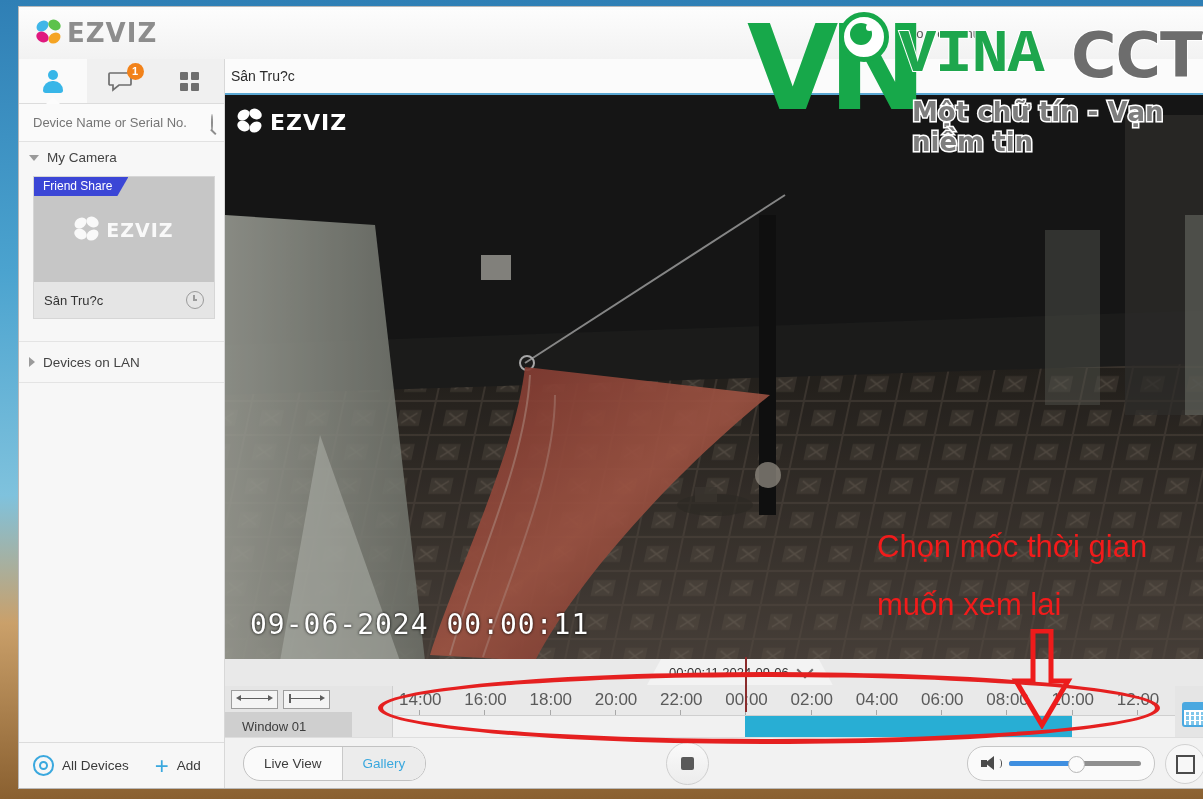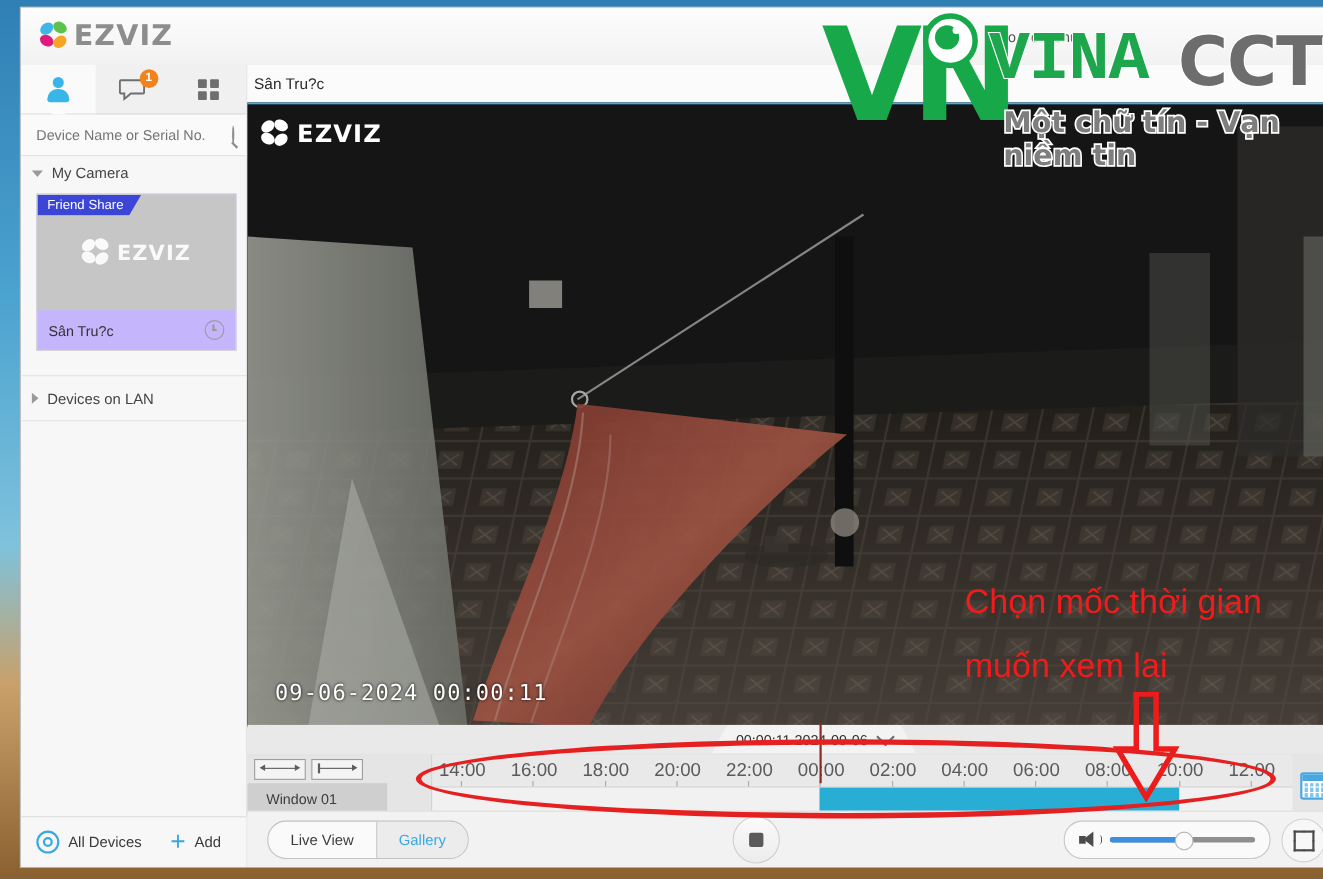--- a/index.html
+++ b/index.html
@@ -73,21 +73,21 @@
   #search-row{height:37px;border-bottom:1px solid #e2e2e2;display:flex;align-items:center;padding:0 12px;background:#fafafa;}
   #search-input{flex:1;border:0;outline:0;background:transparent;font-size:13px;color:#a5a5a5;font-family:"Liberation Sans",sans-serif;}
   .mag{width:15px;height:15px;border:1.6px solid #8d8d8d;border-radius:50%;position:relative;}
   .mag:after{content:"";position:absolute;right:-5px;bottom:-3px;width:7px;height:1.6px;background:#8d8d8d;transform:rotate(45deg);}
 
   .tree-head{height:31px;display:flex;align-items:center;padding-left:10px;font-size:13.5px;color:#444;cursor:pointer;}
   .caret{width:0;height:0;margin-right:8px;}
   .caret.down{border-left:5px solid transparent;border-right:5px solid transparent;border-top:6px solid #9a9a9a;}
   .caret.right{border-top:5px solid transparent;border-bottom:5px solid transparent;border-left:6px solid #9a9a9a;}
 
-  .cam-card{margin:3px 26px 0 14px;width:180px;border:1px solid #d6d6d6;background:#c4b5fd;}
+  .cam-card{margin:3px 26px 0 14px;width:180px;border:1px solid #d6d6d6;background:#e5e5e5;}
   .cam-thumb{height:105px;background:#c6c6c6;position:relative;display:flex;align-items:center;justify-content:center;}
   .share-tag{position:absolute;left:0;top:0;height:19px;padding:0 16px 0 9px;background:#3b46d6;color:#fff;font-size:12px;
     line-height:19px;clip-path:polygon(0 0,100% 0,calc(100% - 11px) 100%,0 100%);}
   .thumb-logo{display:flex;align-items:center;gap:4px;opacity:.9;}
   .thumb-logo .ezviz-word{font-size:19px;color:#ffffff;}
   .petal-mark.white i{background:#ffffff !important;}
   .cam-foot{height:36px;display:flex;align-items:center;justify-content:space-between;padding:0 10px;font-size:13px;color:#333;}
   .clock-ico{width:16px;height:16px;border:1.5px solid #9b9b9b;border-radius:50%;position:relative;}
   .clock-ico:after{content:"";position:absolute;left:6px;top:3px;width:1.5px;height:5px;background:#9b9b9b;}
   .clock-ico:before{content:"";position:absolute;left:6px;top:7px;width:4px;height:1.5px;background:#9b9b9b;}
@@ -100,21 +100,21 @@
   .gear:after{content:"";position:absolute;left:4px;top:4px;width:5px;height:5px;border:2px solid #3aa8de;border-radius:50%;}
   .plus{color:#3aa8de;font-size:24px;line-height:18px;font-weight:300;}
 
   
   #main{position:absolute;left:206px;top:52px;width:990px;height:729px;background:#f3f3f3;}
   #cam-title{height:34px;display:flex;align-items:center;padding-left:6px;font-size:14px;color:#2b2b2b;background:#fbfbfb;}
   #video-wrap{position:absolute;left:0;top:34px;width:990px;height:566px;border-top:2px solid #5ba8d4;background:#000;overflow:hidden;}
   #video{position:absolute;inset:0;}
   .ov-logo{position:absolute;left:12px;top:14px;display:flex;align-items:center;gap:5px;z-index:5;}
   .ov-logo .ezviz-word{font-size:22px;color:#fff;font-weight:bold;}
-  .vid-ts{position:absolute;left:25px;bottom:20px;color:#fff;font-size:20px;font-family:"DejaVu Sans Mono",monospace;
+  .vid-ts{position:absolute;left:25px;bottom:20px;color:#fff;font-size:28px;font-family:"DejaVu Sans Mono",monospace;
     letter-spacing:1px;text-shadow:0 0 3px #000;z-index:5;}
   .annot{position:absolute;color:#f21b1b;font-size:31px;z-index:6;font-family:"Liberation Sans",sans-serif;}
   #annot1{left:652px;top:470px;}
   #annot2{left:652px;top:528px;}
   #arrow{position:absolute;left:786px;top:570px;z-index:6;}
 
   
   #time-strip{position:absolute;left:0;top:600px;width:990px;height:27px;background:#e9e9e9;border-bottom:1px solid #d0d0d0;}
   #time-pill{position:absolute;left:422px;top:0px;height:26px;background:#f3f3f3;border-left:14px solid transparent;
     border-right:14px solid transparent;display:flex;align-items:center;gap:10px;padding:0 8px;

